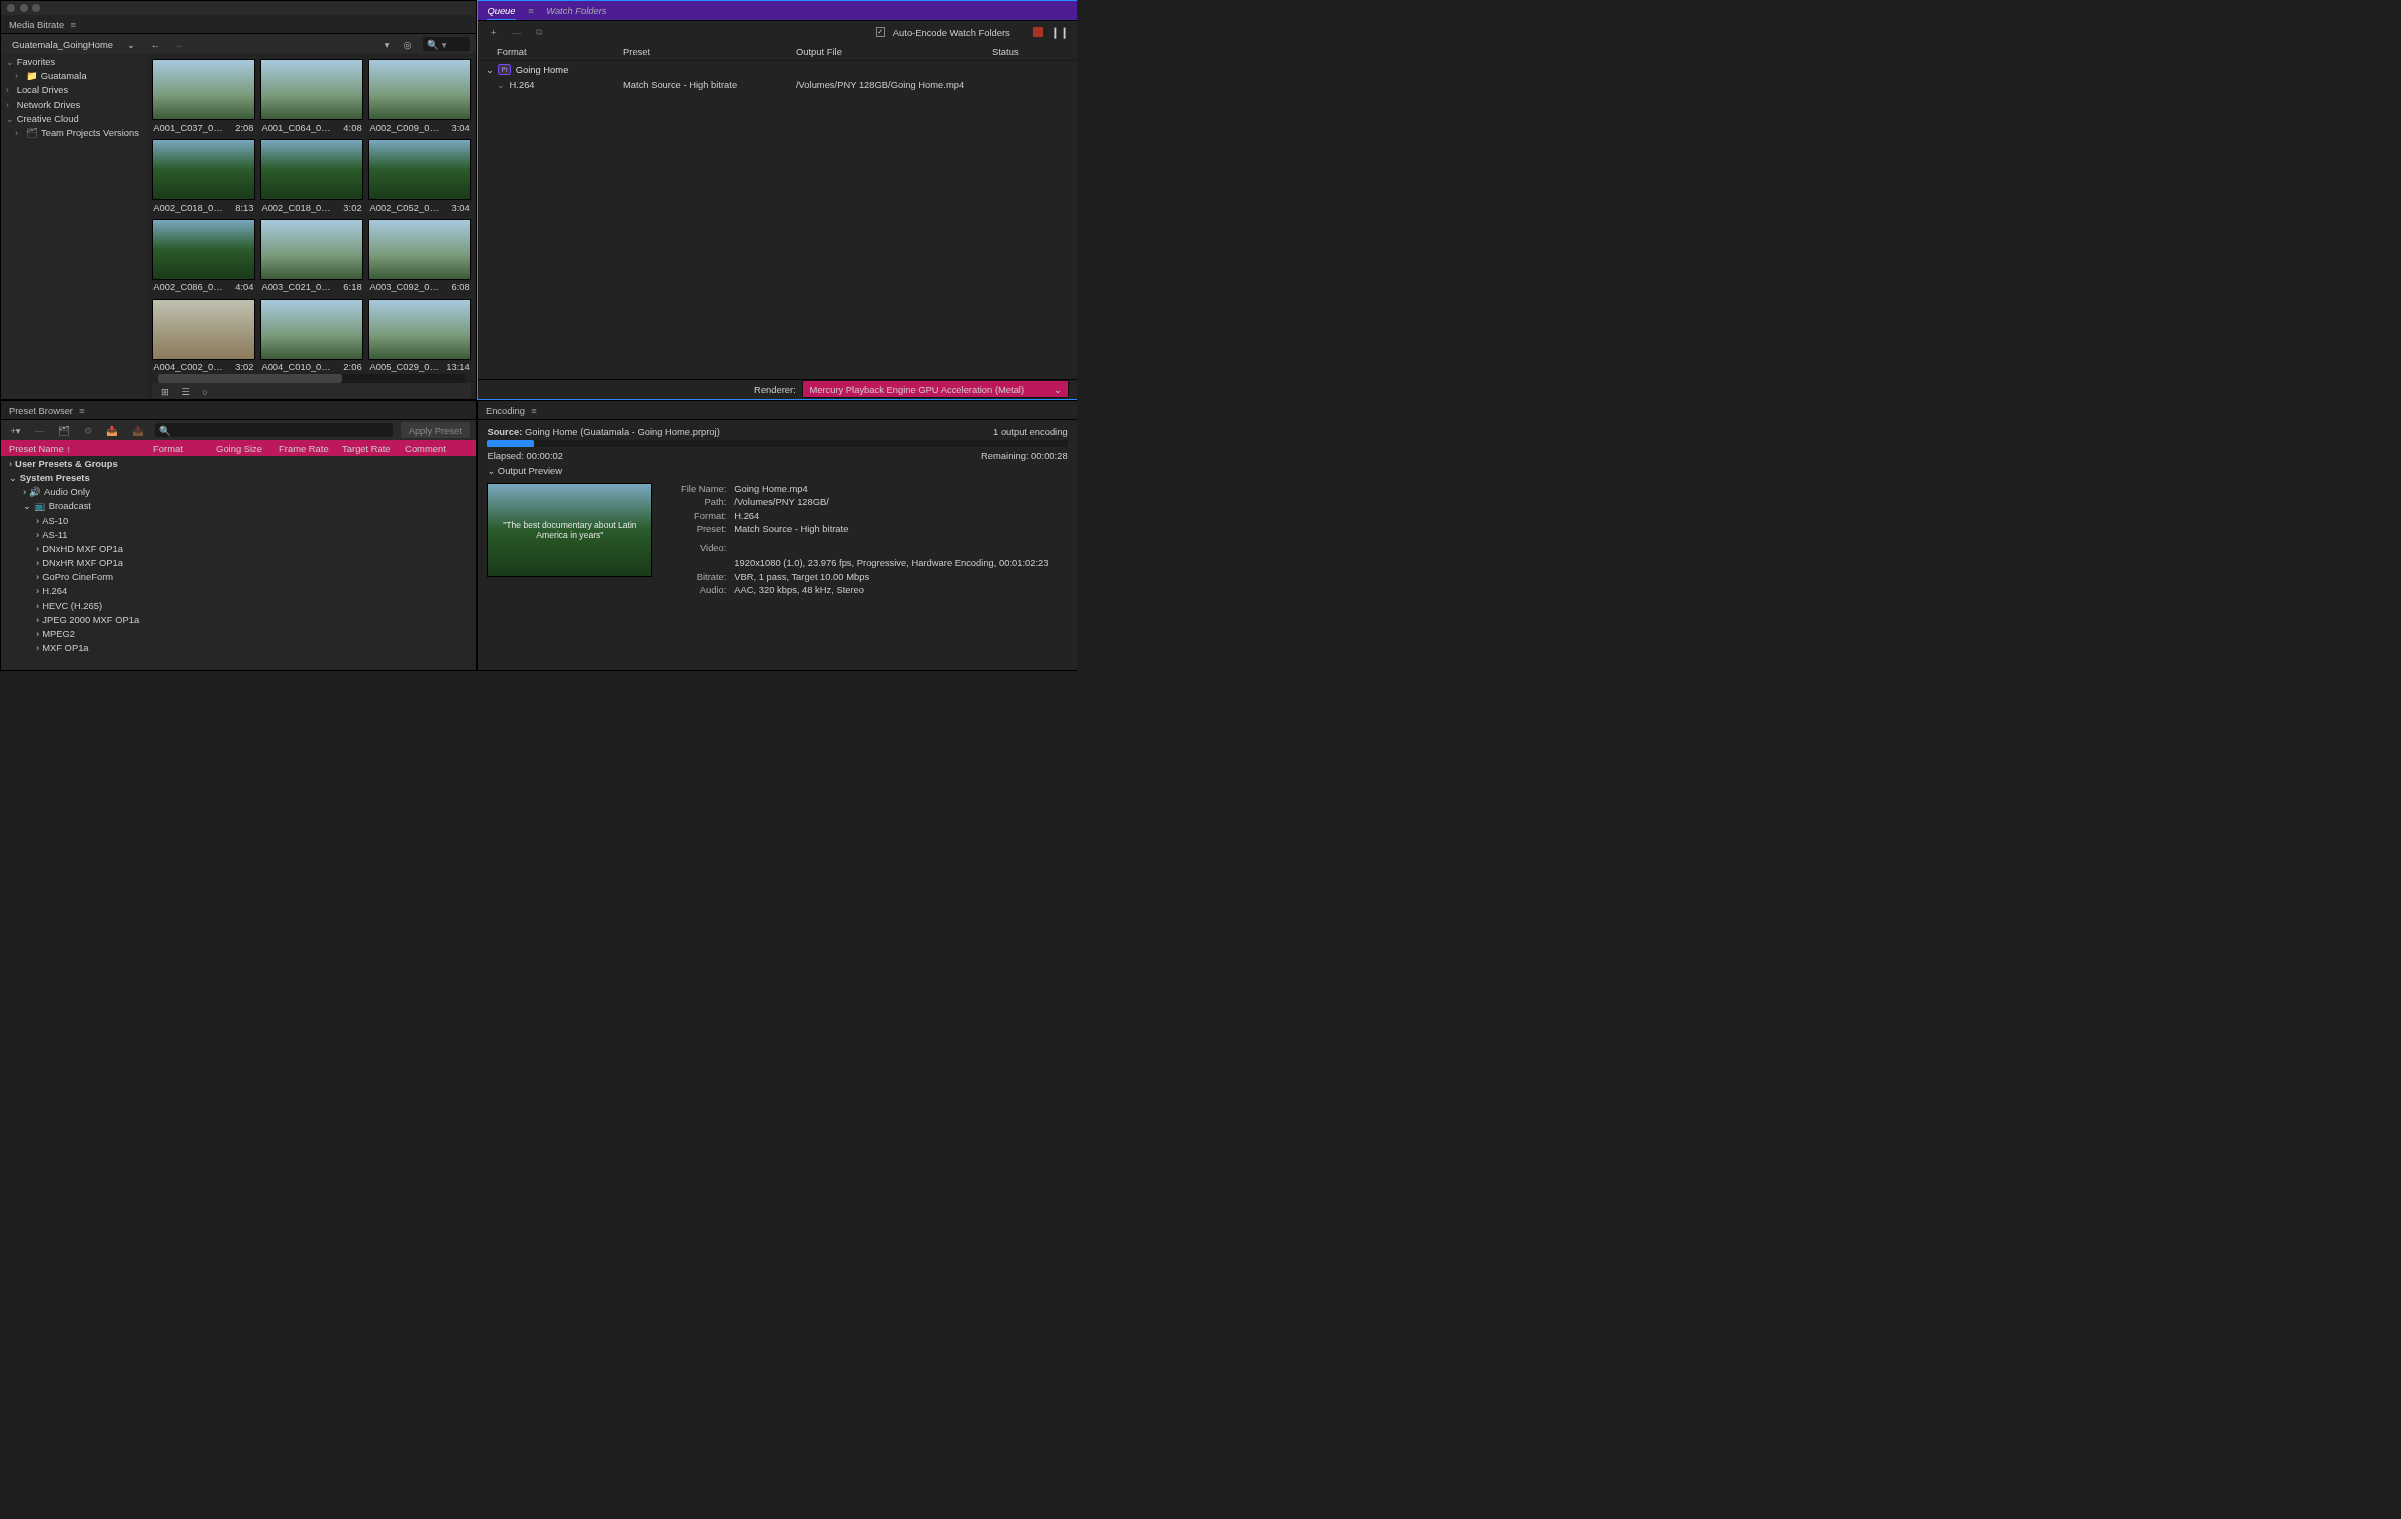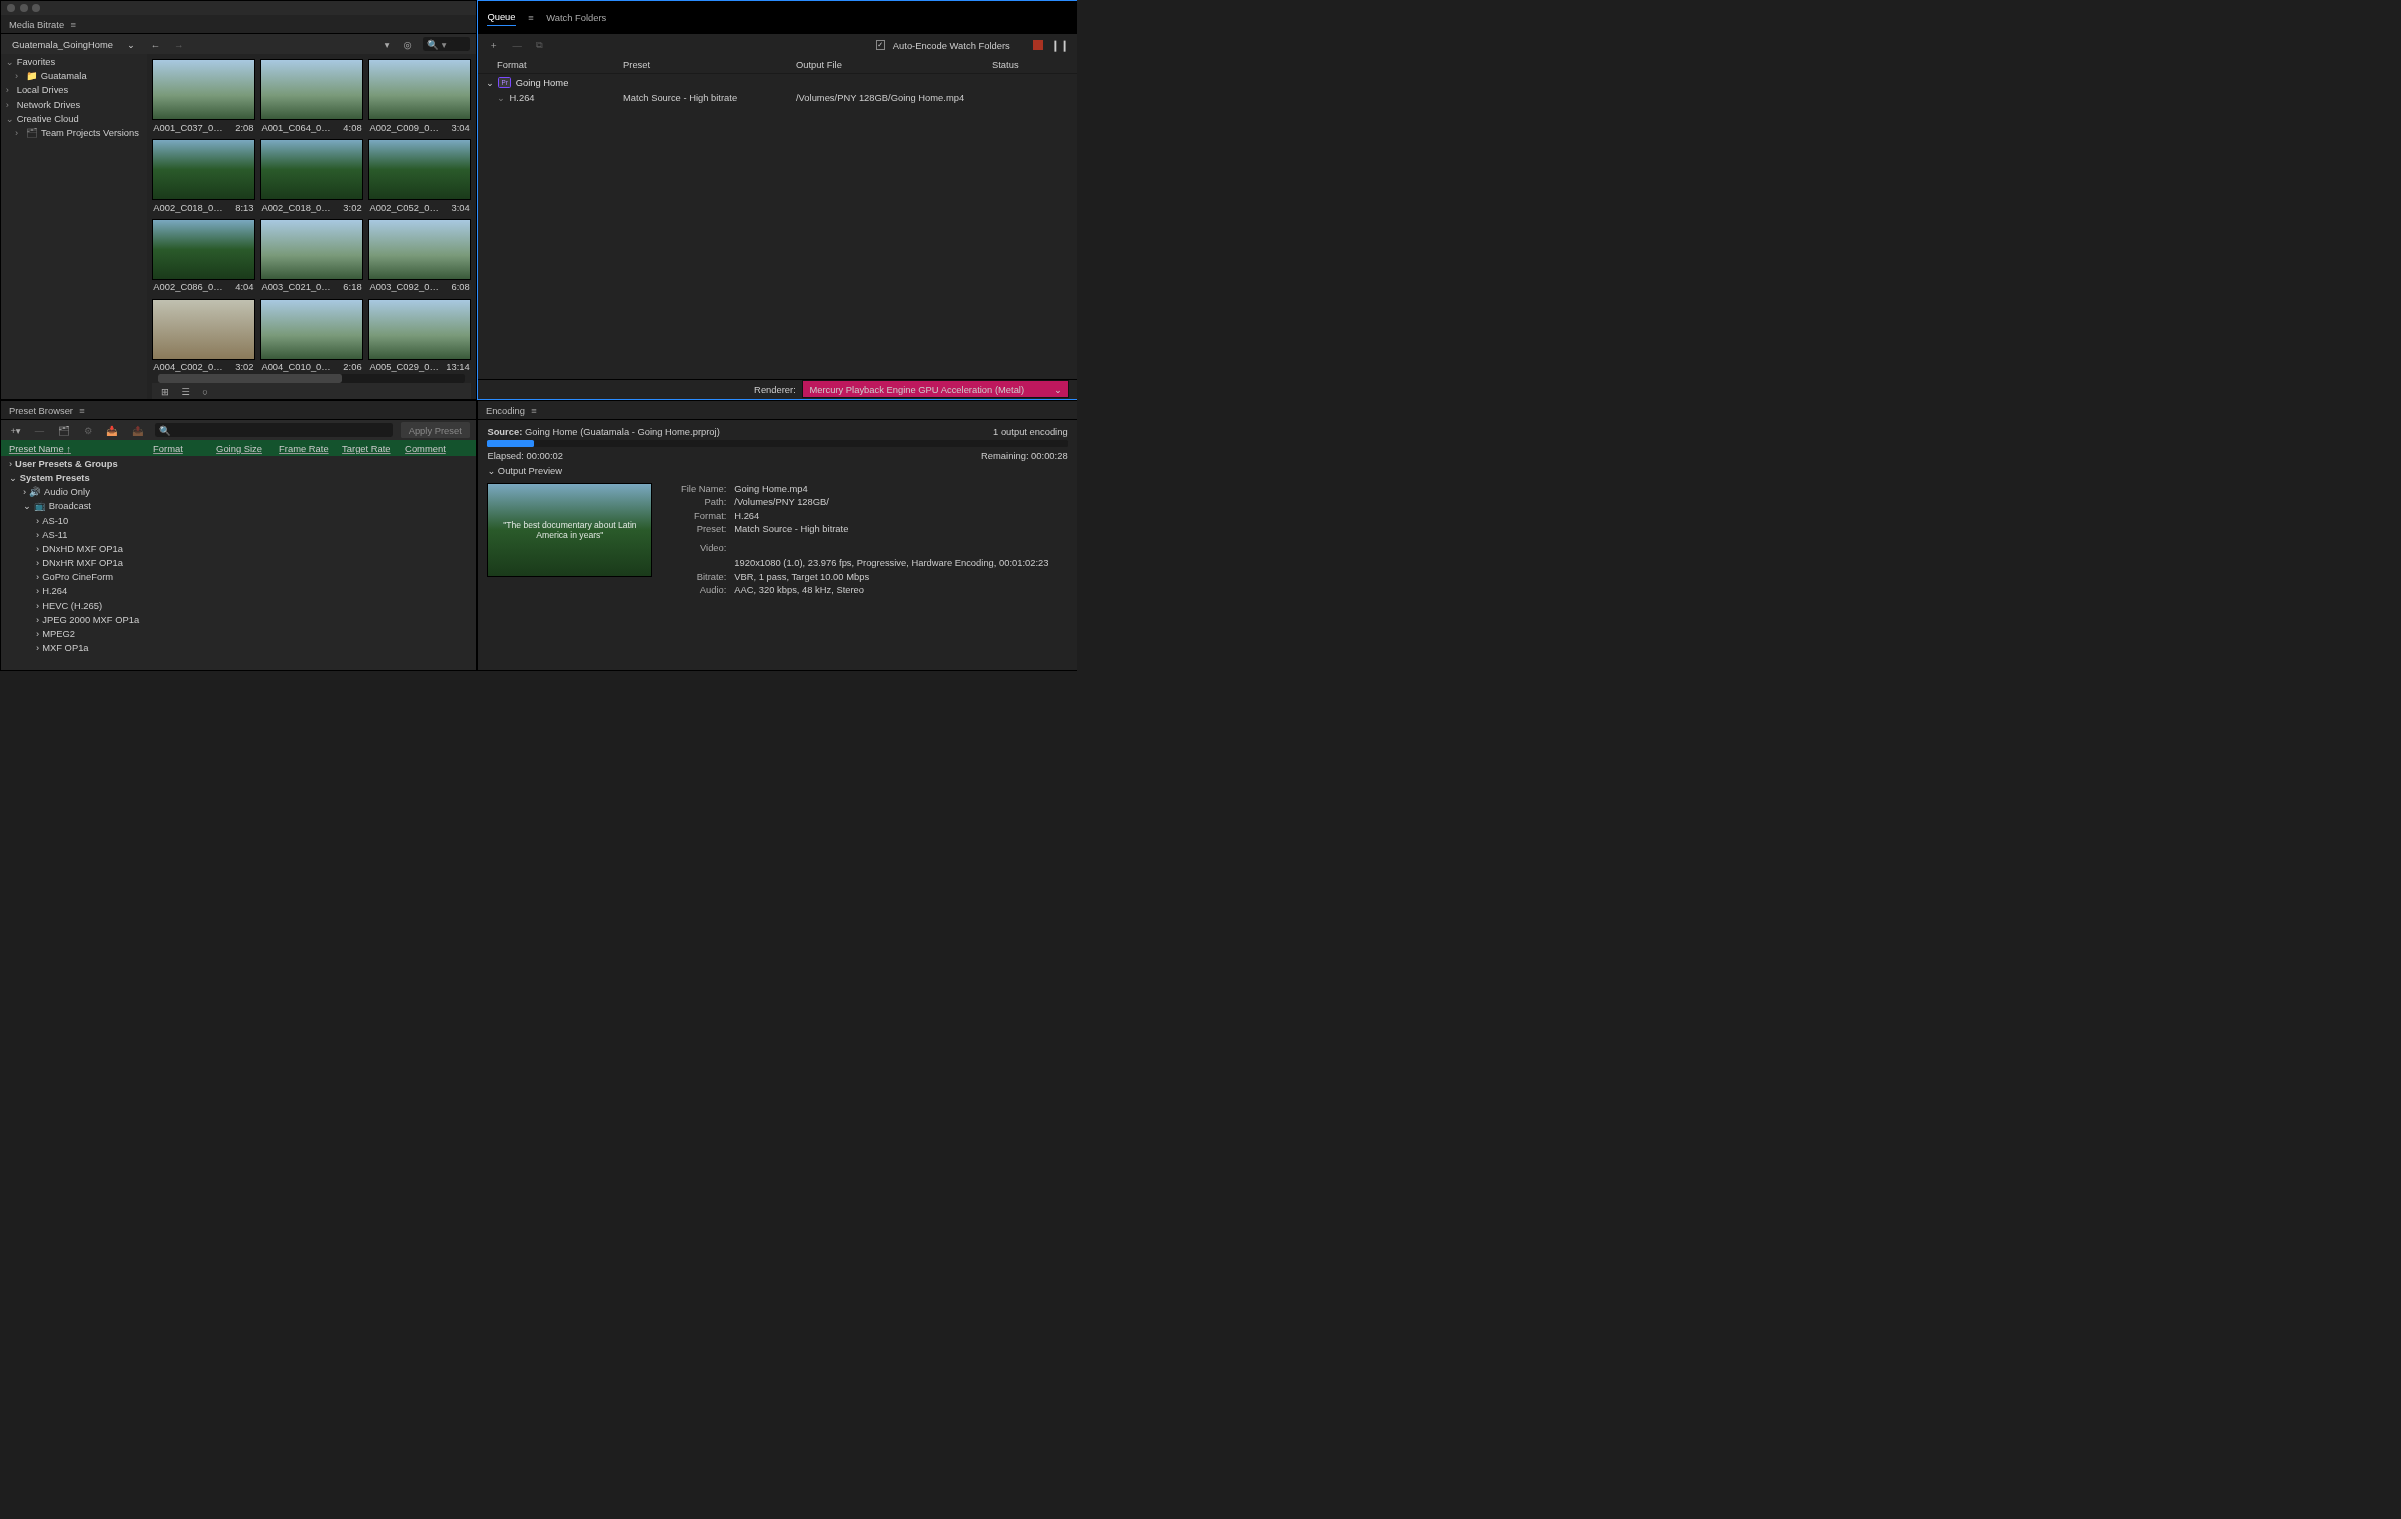--- a/index.html
+++ b/index.html
@@ -4,21 +4,21 @@
 <style>
 * { margin:0; padding:0; box-sizing:border-box; font-family:-apple-system,"Segoe UI",Arial,sans-serif; font-size:9.4px; color:#ccc; user-select:none; }
 body { background:#1e1e1e; width:1077px; height:671px; overflow:hidden; }
 .app { display:grid; grid-template-columns:477px 601px; grid-template-rows:400px 271px; height:100%; }
 .panel { border:0.8px solid #000; display:flex; flex-direction:column; overflow:hidden; }
 .title-bar { height:14px; background:#2a2a2a; display:flex; align-items:center; padding:0 6.3px; gap:4.7px; }
 .dot { width:7.9px; height:7.9px; border-radius:50%; background:#555; }
 .panel-head { height:19px; background:#232323; display:flex; align-items:center; padding:0 7.9px; gap:6.3px; border-bottom:0.8px solid #000; }
 .panel-head .title { color:#bbb; }
 .hamburger { color:#888; }
-.tabs { display:flex; height:33px; background:#000000; align-items:center; padding:0 9.4px; gap:12.6px; border-bottom:0.8px solid #000; }
+.tabs { display:flex; height:20px; background:#4c1d95; align-items:center; padding:0 9.4px; gap:12.6px; border-bottom:0.8px solid #000;font-style:italic; }
 .tab { color:#aaa; padding:3.1px 0; }
 .tab.active { color:#fff; border-bottom:1.6px solid #2a8cff; }
 .toolbar { height:20.4px; display:flex; align-items:center; padding:0 6.3px; gap:7.9px; background:#2a2a2a; }
 .spacer { flex:1; }
 .icon-btn { color:#aaa; cursor:pointer; padding:1.6px 3.1px; }
 .media-body { flex:1; display:flex; overflow:hidden; }
 .tree { width:146px; background:#262626; overflow:auto; }
 .tree-row { display:flex; align-items:center; padding:1.6px 4.7px; gap:3.1px; }
 .tree-row .chev { width:7.9px; color:#888; }
 .indent { padding-left:14px; }
@@ -44,21 +44,21 @@
 .pause-btn { color:#ccc; font-size:11px; }
 .queue-header { display:grid; grid-template-columns:126px 173px 196px 1fr; padding:3.1px 19px; background:#232323; color:#999; border-bottom:0.8px solid #1a1a1a; }
 .queue-body { flex:1; background:#232323; overflow:auto; }
 .queue-group { display:flex; align-items:center; padding:2.4px 7.9px; gap:4.7px; }
 .pr-badge { width:12.6px; height:11px; background:#3a3a3a; border:0.8px solid #7a4aff; border-radius:1.6px; color:#b08aff; font-size:6.3px; display:flex; align-items:center; justify-content:center; }
 .queue-item { display:grid; grid-template-columns:126px 173px 196px 1fr; padding:2.4px 19px; align-items:center; }
 .status-chip { width:11px; height:11px; border-radius:2.4px; background:#2a8cff; margin-left:3.1px; }
 .renderer-bar { height:20.4px; display:flex; align-items:center; padding:0 7.9px; gap:6.3px; background:#232323; border-top:0.8px solid #000; }
 .select { flex:1; background:#be185d; padding:2.4px 6.3px; border:0.8px solid #111; display:flex; justify-content:space-between; align-items:center; }
 
-.preset-cols { display:grid; grid-template-columns:1fr 63px 63px 63px 63px 63px; padding:2.4px 7.9px; background:#14532d; color:#999;text-decoration:underline; }
+.preset-cols { display:grid; grid-template-columns:1fr 63px 63px 63px 63px 63px; padding:2.4px 7.9px; background:#be185d; color:#999; }
 .preset-tree { flex:1; overflow:auto; background:#262626; }
 .preset-row { display:flex; align-items:center; padding:1.6px 7.9px; gap:3.1px; }
 .preset-row.indent { padding-left:22px; }
 .preset-row.indent2 { padding-left:35px; }
 
 .encoding-body { flex:1; background:#232323; padding:6.3px 9.4px; overflow:auto; }
 .enc-row { display:flex; justify-content:space-between; margin-bottom:3.1px; }
 .progress { height:6.3px; background:#1a1a1a; border-radius:1.6px; margin:3.1px 0; }
 .progress .fill { width:8%; height:100%; background:#2a8cff; border-radius:1.6px; }
 .preview-row { display:flex; gap:11px; margin-top:6.3px; }

